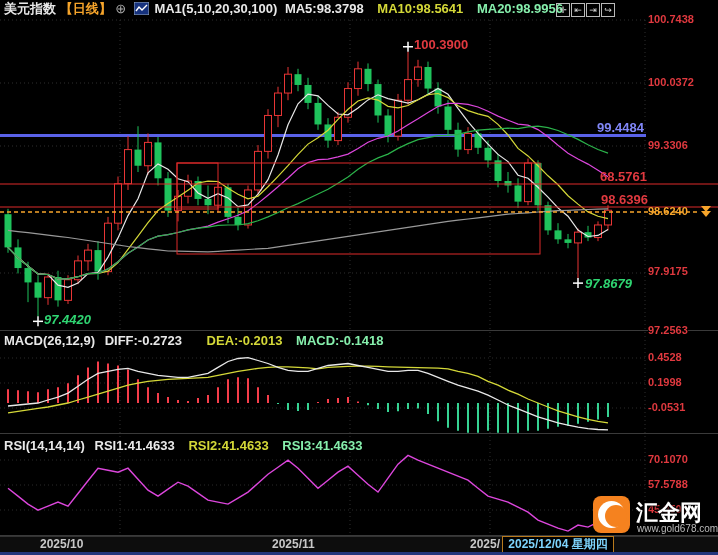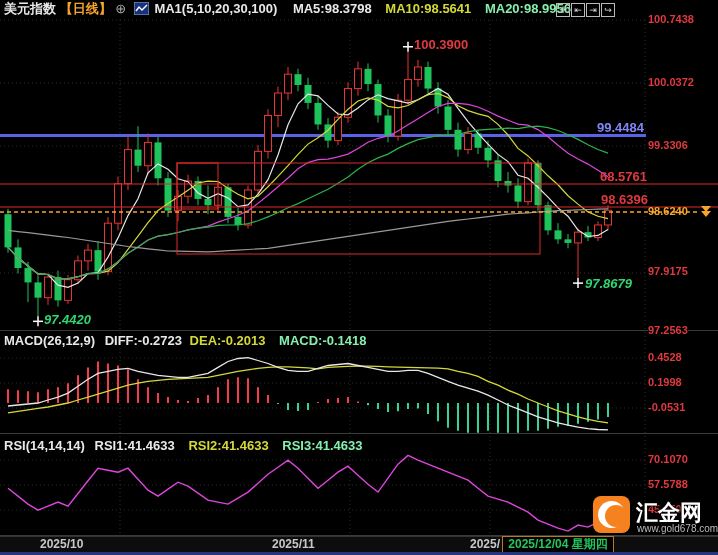--- a/index.html
+++ b/index.html
@@ -14,21 +14,21 @@
   .yellow{color:#d4d838;}
   .magenta{color:#86efac;}
   .white{color:#e8e8e8;}
   .gray{color:#aaa;}
   #header{position:absolute;left:0;top:0;width:718px;height:19px;z-index:5;
           font-size:13px;line-height:18px;}
   #header span{vertical-align:top;}
   .toolbox{position:absolute;top:3px;width:12px;height:12px;border:1px solid #b9b9b9;
            color:#d8d8d8;font-size:9px;line-height:12px;text-align:center;font-weight:normal;}
   .panel-title{position:absolute;left:4px;font-size:13px;z-index:4;white-space:nowrap;}
-  .datebox{position:absolute;border:1px solid #b97a1c;color:#22c55e;background:#000;
+  .datebox{position:absolute;border:1px solid #b97a1c;color:#7dd3fc;background:#000;
            font-size:12px;line-height:15px;text-align:center;z-index:6;}
   .datelbl{position:absolute;color:#c8c8c8;font-size:12px;line-height:15px;z-index:5;}
   #daterow{position:absolute;left:0;top:536px;width:718px;height:16px;background:#0d0d0d;
            border-top:1px solid #333;z-index:4;}
   #bluestrip{position:absolute;left:0;top:552px;width:718px;height:3px;background:#24367c;z-index:7;}
   #wm{position:absolute;left:593px;top:496px;z-index:8;width:141px;height:42px;}
   #wmlogo{position:absolute;left:0;top:0;width:37px;height:37px;border-radius:8px;background:#f5821f;}
   #wmlogo .moon{position:absolute;left:5px;top:5px;width:27px;height:27px;border-radius:50%;background:#fff;}
   #wmlogo .moon2{position:absolute;left:12px;top:9px;width:22px;height:22px;border-radius:50%;background:#f5821f;}
   #wmname{position:absolute;left:43px;top:2px;font-size:22px;color:#fff;
@@ -46,21 +46,21 @@
     <span class="white" style="margin-left:4px">美元指数</span>
     <span class="orange">【日线】</span>
     <span class="gray" style="font-weight:normal">⊕</span>
     <span style="display:inline-block;width:15px;height:13px;margin:2px 2px 0 4px;">
       <svg width="15" height="13">
           <rect x="0" y="0" width="15" height="13" fill="#16327e" stroke="#9ab" stroke-width="1"></rect>
           <polyline points="2,9 5,5 8,8 13,3" fill="none" stroke="#fff" stroke-width="1.4"></polyline>
         </svg>
     </span>
     <span class="white">MA1(5,10,20,30,100)</span>
-    <span class="white" style="margin-left:12px">MA5:98.3798</span>
+    <span class="white" style="margin-left:4px">MA5:98.3798</span>
     <span class="yellow" style="margin-left:10px">MA10:98.5641</span>
     <span class="magenta" style="margin-left:10px">MA20:98.9956</span>
     <span class="toolbox" style="left:556px">✛</span>
     <span class="toolbox" style="left:571px">⇤</span>
     <span class="toolbox" style="left:586px">⇥</span>
     <span class="toolbox" style="left:601px">↪</span>
   </div>
 
   <svg id="chart" class="abs" style="left:0;top:0;z-index:1" width="718" height="555">
       <line x1="0" y1="20" x2="645" y2="20" stroke="#2e2e2e" stroke-dasharray="1,3"></line>
@@ -301,21 +301,21 @@
   <div class="lbl bluelbl" style="left:597px;top:121px;font-size:13px;z-index:2">99.4484</div>
   <div class="lbl red" style="left:600px;top:170px;font-size:13px;z-index:2">68.5761</div>
   <div class="lbl red" style="left:601px;top:193px;font-size:13px;z-index:2">98.6396</div>
   <div class="lbl red" style="left:414px;top:38px;font-size:13px;z-index:2">100.3900</div>
   <div class="lbl greenlbl" style="left:44px;top:313px;font-size:13px;z-index:2">97.4420</div>
   <div class="lbl greenlbl" style="left:585px;top:277px;font-size:13px;z-index:2">97.8679</div>
 
   <div class="panel-title" style="top:333px">
     <span class="white">MACD(26,12,9)</span>
     <span class="white" style="margin-left:6px">DIFF:-0.2723</span>
-    <span class="yellow" style="margin-left:4px">DEA:-0.2013</span>
+    <span class="yellow" style="margin-left:21px">DEA:-0.2013</span>
     <span class="magenta" style="margin-left:10px">MACD:-0.1418</span>
   </div>
   <div class="lbl red" style="left:648px;top:351px">0.4528</div>
   <div class="lbl red" style="left:648px;top:376px">0.1998</div>
   <div class="lbl red" style="left:648px;top:401px">-0.0531</div>
 
   <div class="panel-title" style="top:438px">
     <span class="white">RSI(14,14,14)</span>
     <span class="white" style="margin-left:6px">RSI1:41.4633</span>
     <span class="yellow" style="margin-left:10px">RSI2:41.4633</span>

